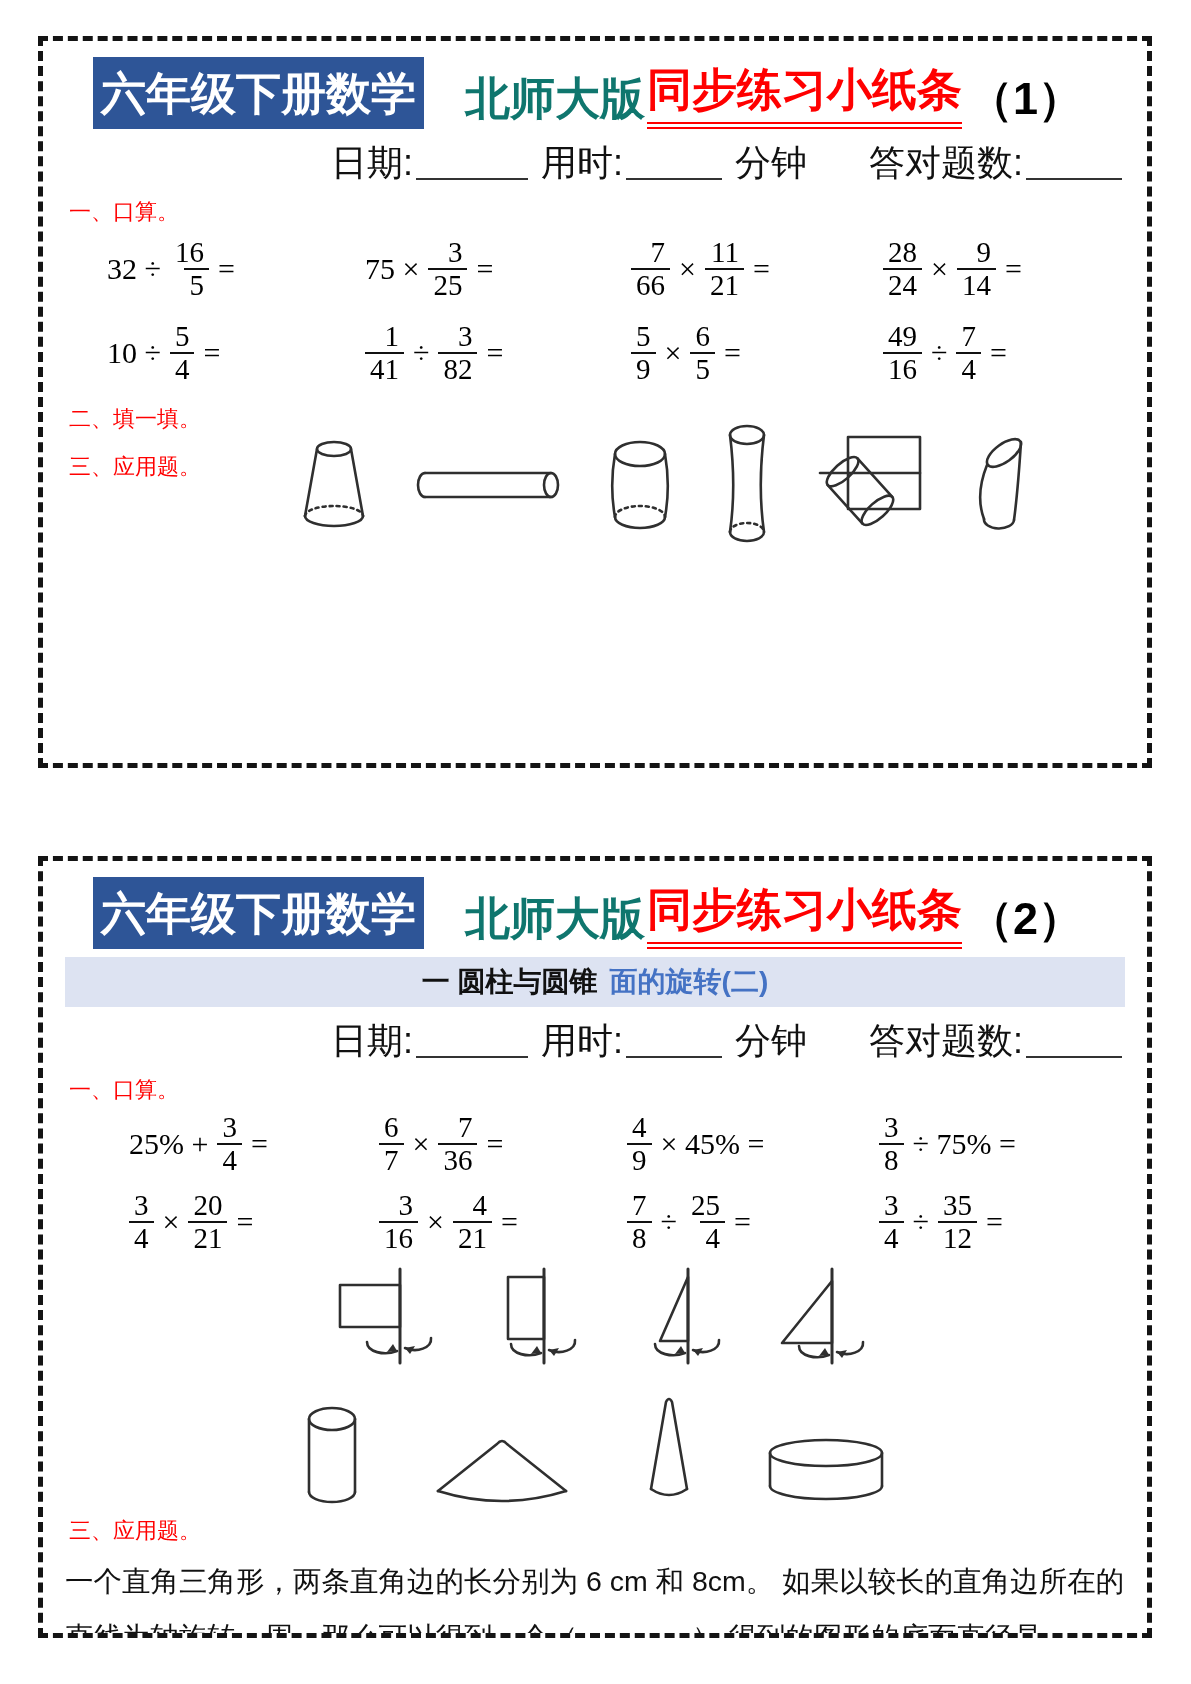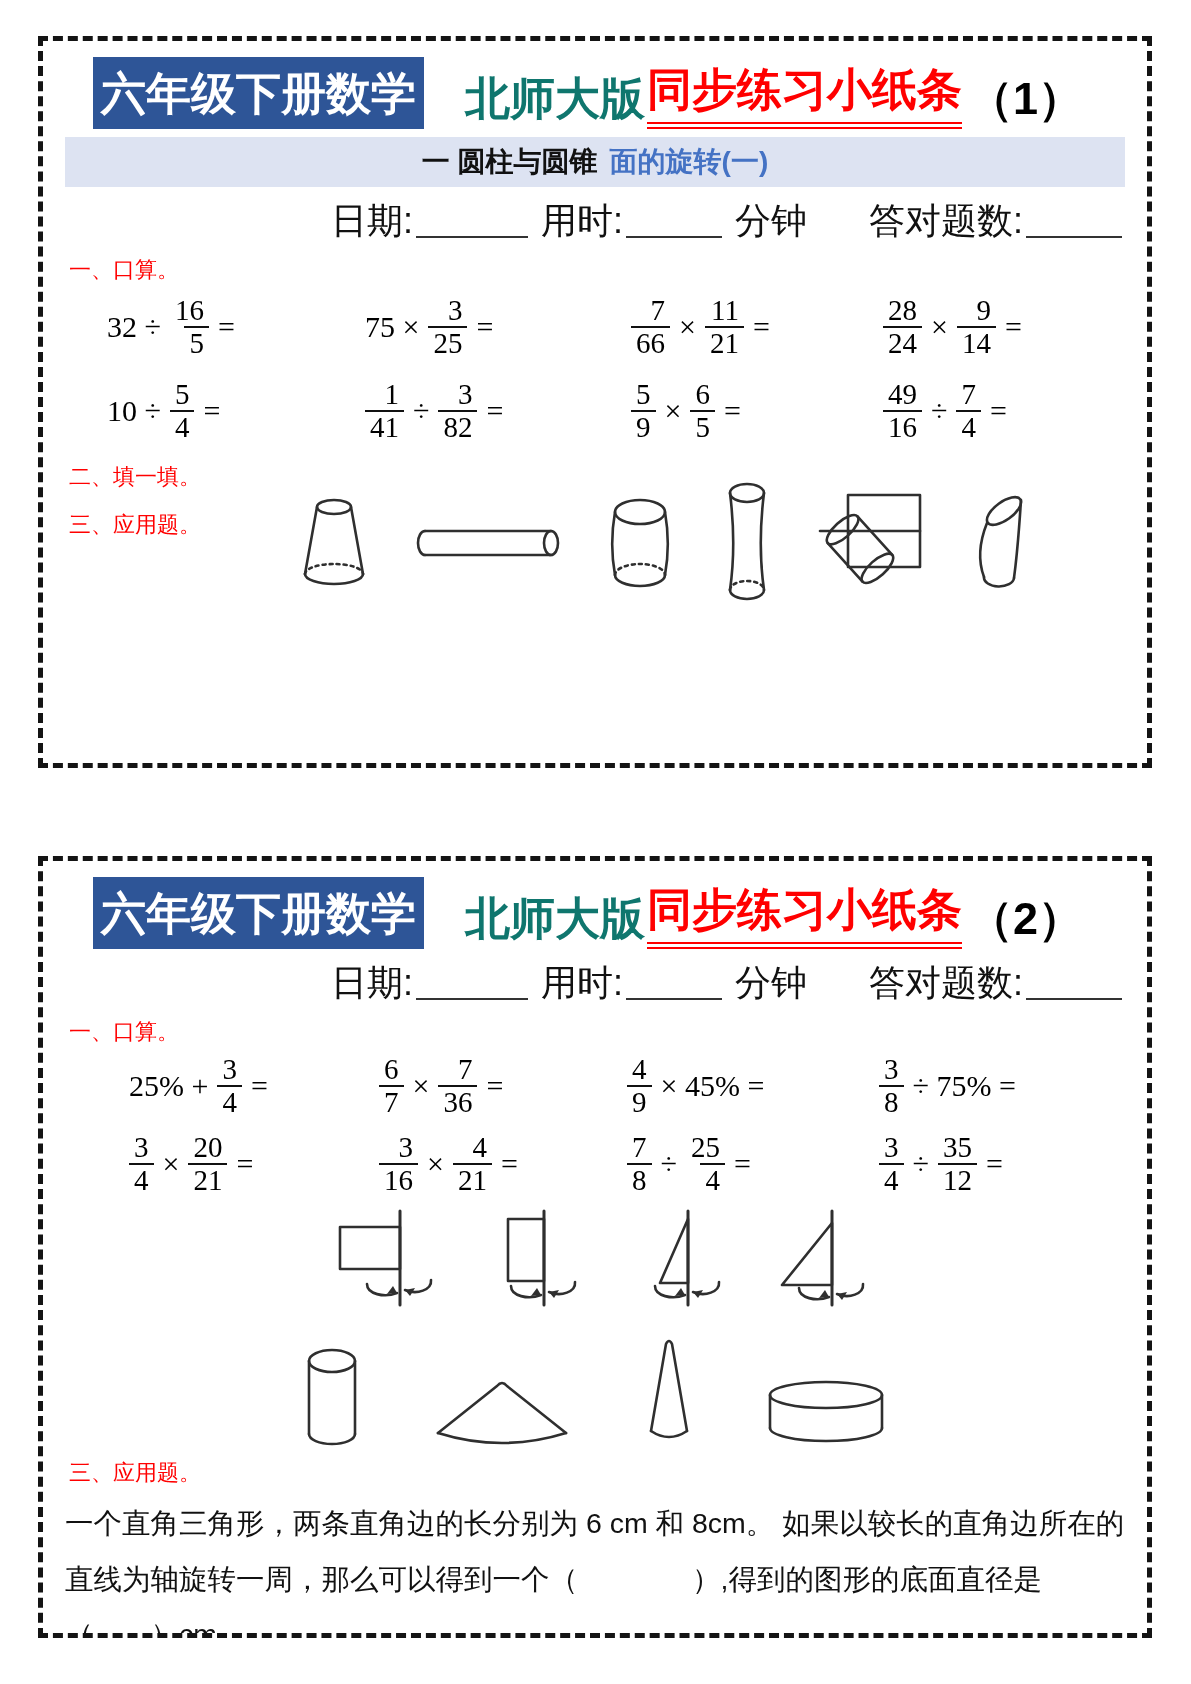--- a/index.html
+++ b/index.html
@@ -59,23 +59,20 @@
 </head>
 <body>
 
 <div class="sheet sheet1">
   <div class="title-row">
     <span class="title-grade">六年级下册数学</span>
       <span class="title-edition">北师大版</span>
       <span class="title-series">同步练习小纸条</span>
       <span class="title-number">（1）</span>
   </div>
-  <div class="banner">
-    <span>一  圆柱与圆锥</span><span class="banner-topic">面的旋转(一)</span>
-  </div>
   <div class="info">
     <span>日期:</span><span class="blank"></span>
     <span>用时:</span><span class="blank short"></span>
     <span>分钟</span>
     <span class="spacer"></span>
     <span>答对题数:</span><span class="blank short"></span>
   </div>
   <div class="sec-head">一、口算。</div>
   <div class="problems">
       <div class="prob">
@@ -239,20 +236,23 @@
 
 </div>
 
 <div class="sheet sheet2">
   <div class="title-row">
     <span class="title-grade">六年级下册数学</span>
       <span class="title-edition">北师大版</span>
       <span class="title-series">同步练习小纸条</span>
       <span class="title-number">（2）</span>
   </div>
+  <div class="banner">
+    <span>一  圆柱与圆锥</span><span class="banner-topic">面的旋转(二)</span>
+  </div>
   <div class="info">
     <span>日期:</span><span class="blank"></span>
     <span>用时:</span><span class="blank short"></span>
     <span>分钟</span>
     <span class="spacer"></span>
     <span>答对题数:</span><span class="blank short"></span>
   </div>
   <div class="sec-head">一、口算。</div>
   <div class="problems">
       <div class="prob">

